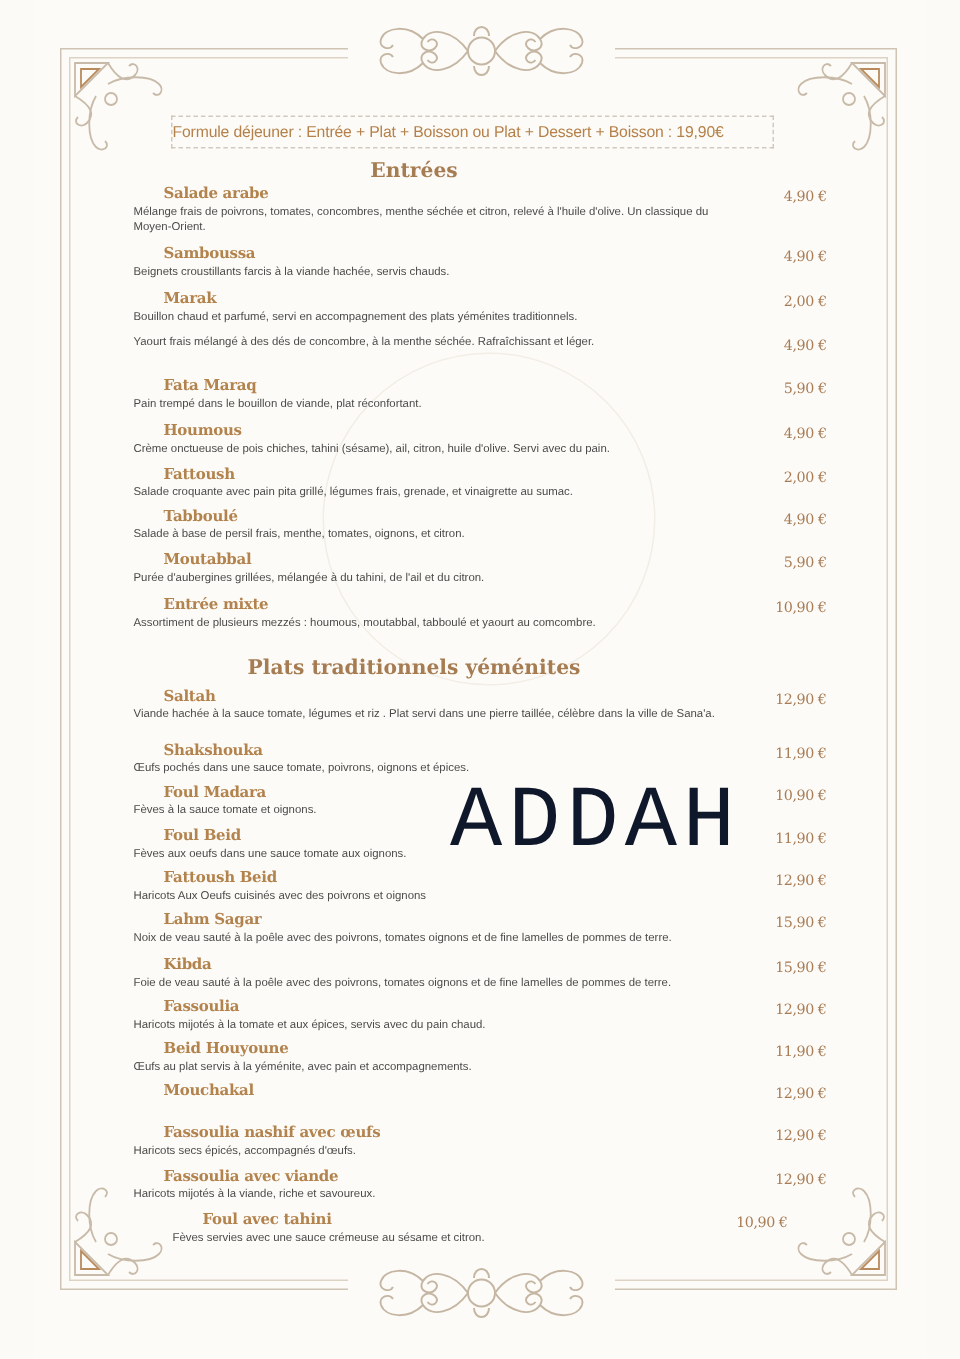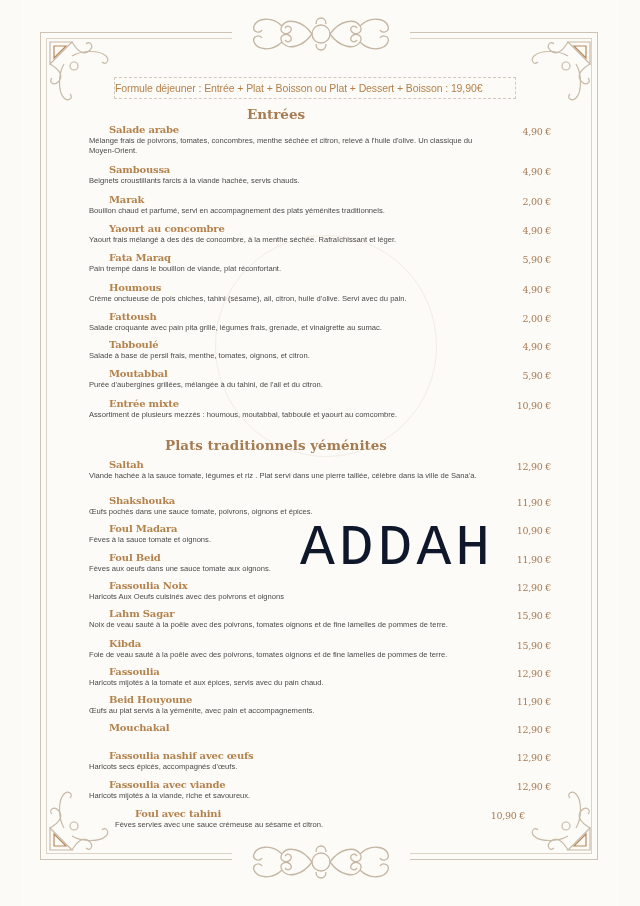--- a/index.html
+++ b/index.html
@@ -164,21 +164,20 @@
   <div class="name">Samboussa</div>
   <div class="desc">Beignets croustillants farcis à la viande hachée, servis chauds.</div>
   <div class="price">4,90 €</div>
 </div>
 <div class="item" style="top:194px">
   <div class="name">Marak</div>
   <div class="desc">Bouillon chaud et parfumé, servi en accompagnement des plats yéménites traditionnels.</div>
   <div class="price">2,00 €</div>
 </div>
 <div class="item" style="top:223px">
-  <div class="name">Yaourt au concombre</div>
   <div class="desc">Yaourt frais mélangé à des dés de concombre, à la menthe séchée. Rafraîchissant et léger.</div>
   <div class="price">4,90 €</div>
 </div>
 <div class="item" style="top:252px">
   <div class="name">Fata Maraq</div>
   <div class="desc">Pain trempé dans le bouillon de viande, plat réconfortant.</div>
   <div class="price">5,90 €</div>
 </div>
 <div class="item" style="top:282px">
   <div class="name">Houmous</div>
@@ -222,21 +221,21 @@
   <div class="name">Foul Madara</div>
   <div class="desc">Fèves à la sauce tomate et oignons.</div>
   <div class="price">10,90 €</div>
 </div>
 <div class="item" style="top:552px">
   <div class="name">Foul Beid</div>
   <div class="desc">Fèves aux oeufs dans une sauce tomate aux oignons.</div>
   <div class="price">11,90 €</div>
 </div>
 <div class="item" style="top:580px">
-  <div class="name">Fassoulia Noix</div>
+  <div class="name">Fattoush Beid</div>
   <div class="desc">Haricots Aux Oeufs cuisinés avec des poivrons et oignons</div>
   <div class="price">12,90 €</div>
 </div>
 <div class="item" style="top:608px">
   <div class="name">Lahm Sagar</div>
   <div class="desc">Noix de veau sauté à la poêle avec des poivrons, tomates oignons et de fine lamelles de pommes de terre.</div>
   <div class="price">15,90 €</div>
 </div>
 <div class="item" style="top:638px">
   <div class="name">Kibda</div>

